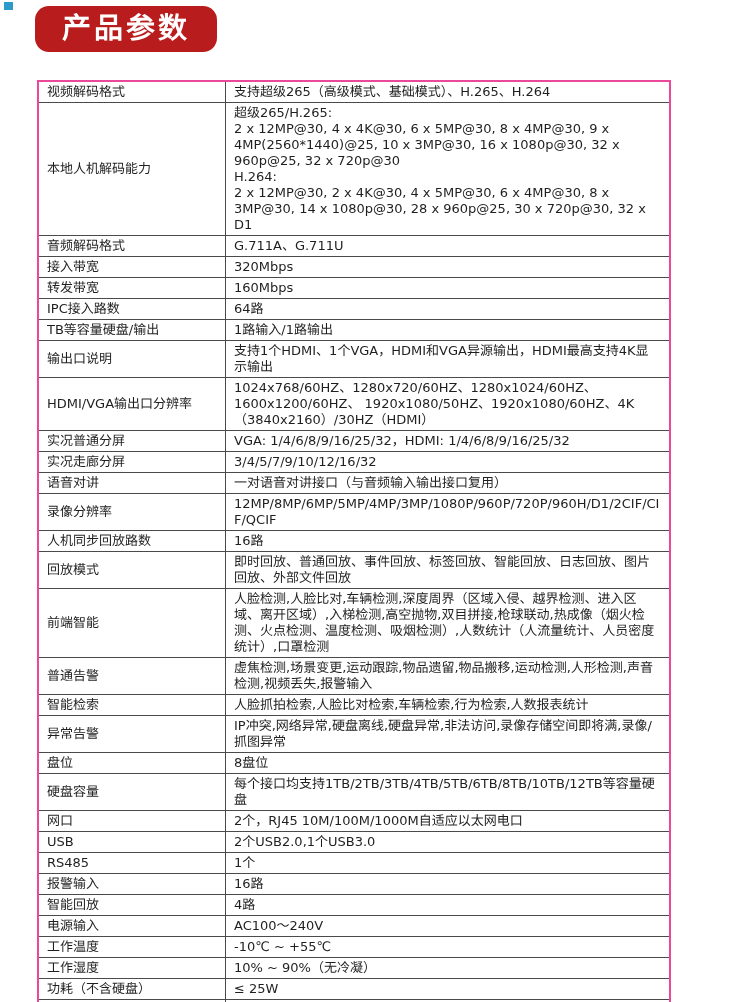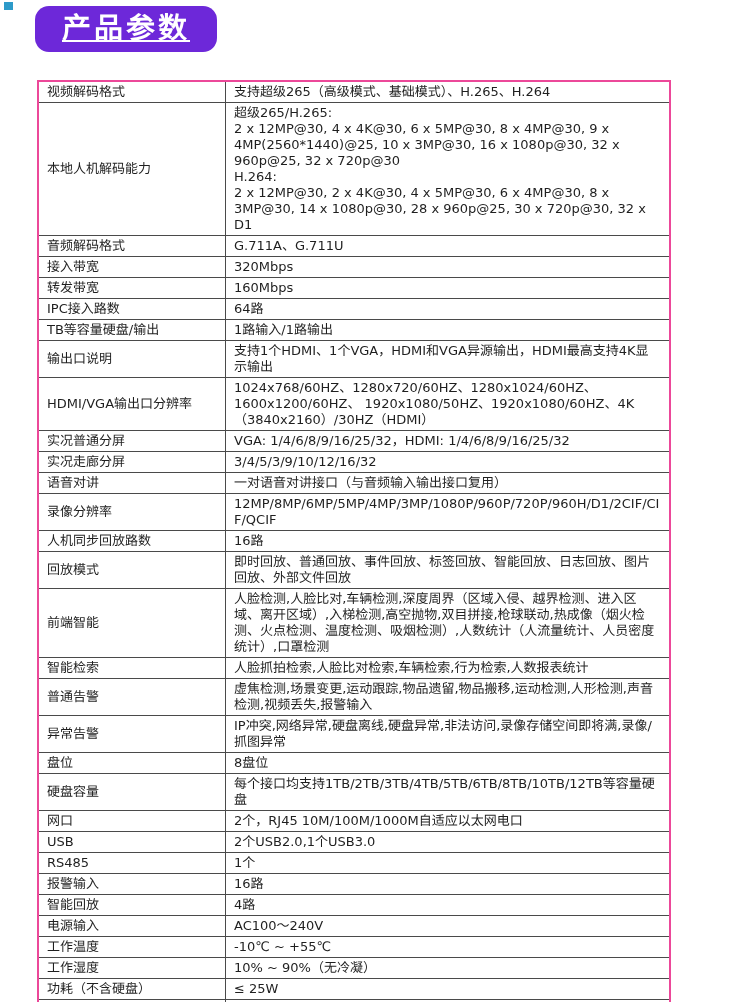--- a/index.html
+++ b/index.html
@@ -61,21 +61,21 @@
     white-space: pre-line;
   }
 </style>
 </head>
 <body>
 
 <div class="page">
 
   <div class="corner-dot" style="background: rgb(45, 154, 201);"></div>
 
-  <div class="title-badge" style="background: #6d28d9; color: rgb(255, 255, 255); text-decoration: underline;">
+  <div class="title-badge" style="background: #b91c1c; color: rgb(255, 255, 255);">
     <span>产品参数</span>
   </div>
 
   <table class="spec-table">
     <tbody>
         <tr>
           <td class="param">视频解码格式</td>
           <td class="value">支持超级265（高级模式、基础模式）、H.265、H.264</td>
         </tr>
         <tr>
@@ -112,21 +112,21 @@
         <tr>
           <td class="param">HDMI/VGA输出口分辨率</td>
           <td class="value">1024x768/60HZ、1280x720/60HZ、1280x1024/60HZ、1600x1200/60HZ、 1920x1080/50HZ、1920x1080/60HZ、4K（3840x2160）/30HZ（HDMI）</td>
         </tr>
         <tr>
           <td class="param">实况普通分屏</td>
           <td class="value">VGA: 1/4/6/8/9/16/25/32，HDMI: 1/4/6/8/9/16/25/32</td>
         </tr>
         <tr>
           <td class="param">实况走廊分屏</td>
-          <td class="value">3/4/5/3/9/10/12/16/32</td>
+          <td class="value">3/4/5/7/9/10/12/16/32</td>
         </tr>
         <tr>
           <td class="param">语音对讲</td>
           <td class="value">一对语音对讲接口（与音频输入输出接口复用）</td>
         </tr>
         <tr>
           <td class="param">录像分辨率</td>
           <td class="value">12MP/8MP/6MP/5MP/4MP/3MP/1080P/960P/720P/960H/D1/2CIF/CIF/QCIF</td>
         </tr>
         <tr>
@@ -135,28 +135,28 @@
         </tr>
         <tr>
           <td class="param">回放模式</td>
           <td class="value">即时回放、普通回放、事件回放、标签回放、智能回放、日志回放、图片回放、外部文件回放</td>
         </tr>
         <tr>
           <td class="param">前端智能</td>
           <td class="value">人脸检测,人脸比对,车辆检测,深度周界（区域入侵、越界检测、进入区域、离开区域）,入梯检测,高空抛物,双目拼接,枪球联动,热成像（烟火检测、火点检测、温度检测、吸烟检测）,人数统计（人流量统计、人员密度统计）,口罩检测</td>
         </tr>
         <tr>
+          <td class="param">普通告警</td>
+          <td class="value">虚焦检测,场景变更,运动跟踪,物品遗留,物品搬移,运动检测,人形检测,声音检测,视频丢失,报警输入</td>
+        </tr>
+        <tr>
           <td class="param">智能检索</td>
           <td class="value">人脸抓拍检索,人脸比对检索,车辆检索,行为检索,人数报表统计</td>
         </tr>
         <tr>
-          <td class="param">普通告警</td>
-          <td class="value">虚焦检测,场景变更,运动跟踪,物品遗留,物品搬移,运动检测,人形检测,声音检测,视频丢失,报警输入</td>
-        </tr>
-        <tr>
           <td class="param">异常告警</td>
           <td class="value">IP冲突,网络异常,硬盘离线,硬盘异常,非法访问,录像存储空间即将满,录像/抓图异常</td>
         </tr>
         <tr>
           <td class="param">盘位</td>
           <td class="value">8盘位</td>
         </tr>
         <tr>
           <td class="param">硬盘容量</td>
           <td class="value">每个接口均支持1TB/2TB/3TB/4TB/5TB/6TB/8TB/10TB/12TB等容量硬盘</td>

